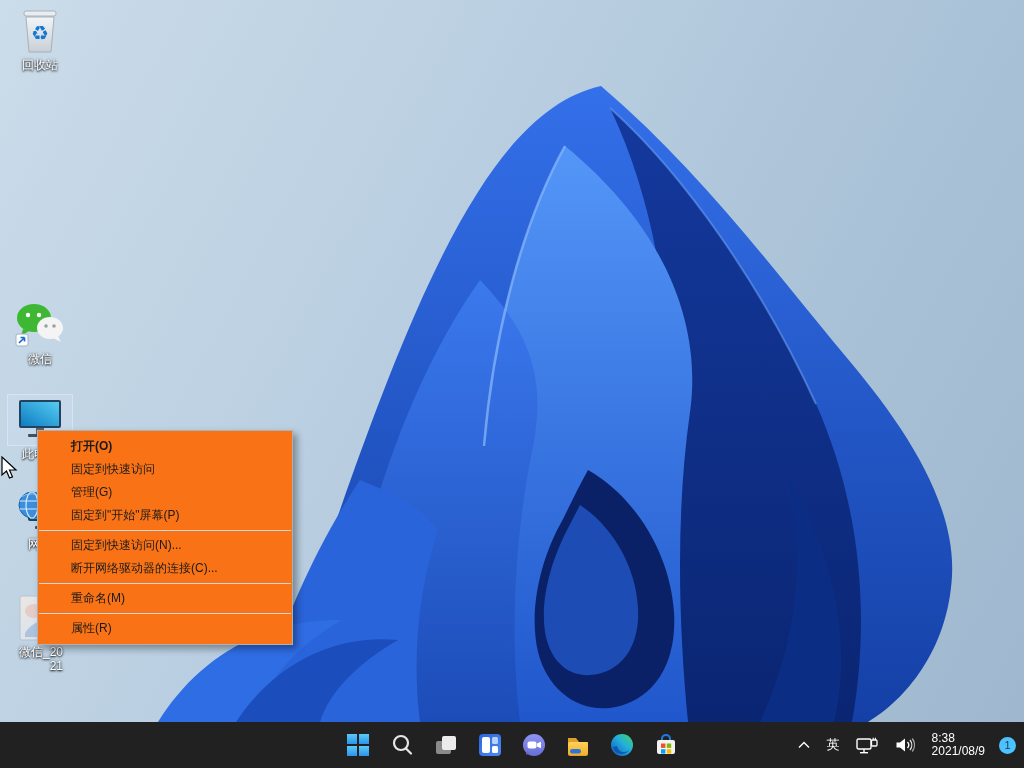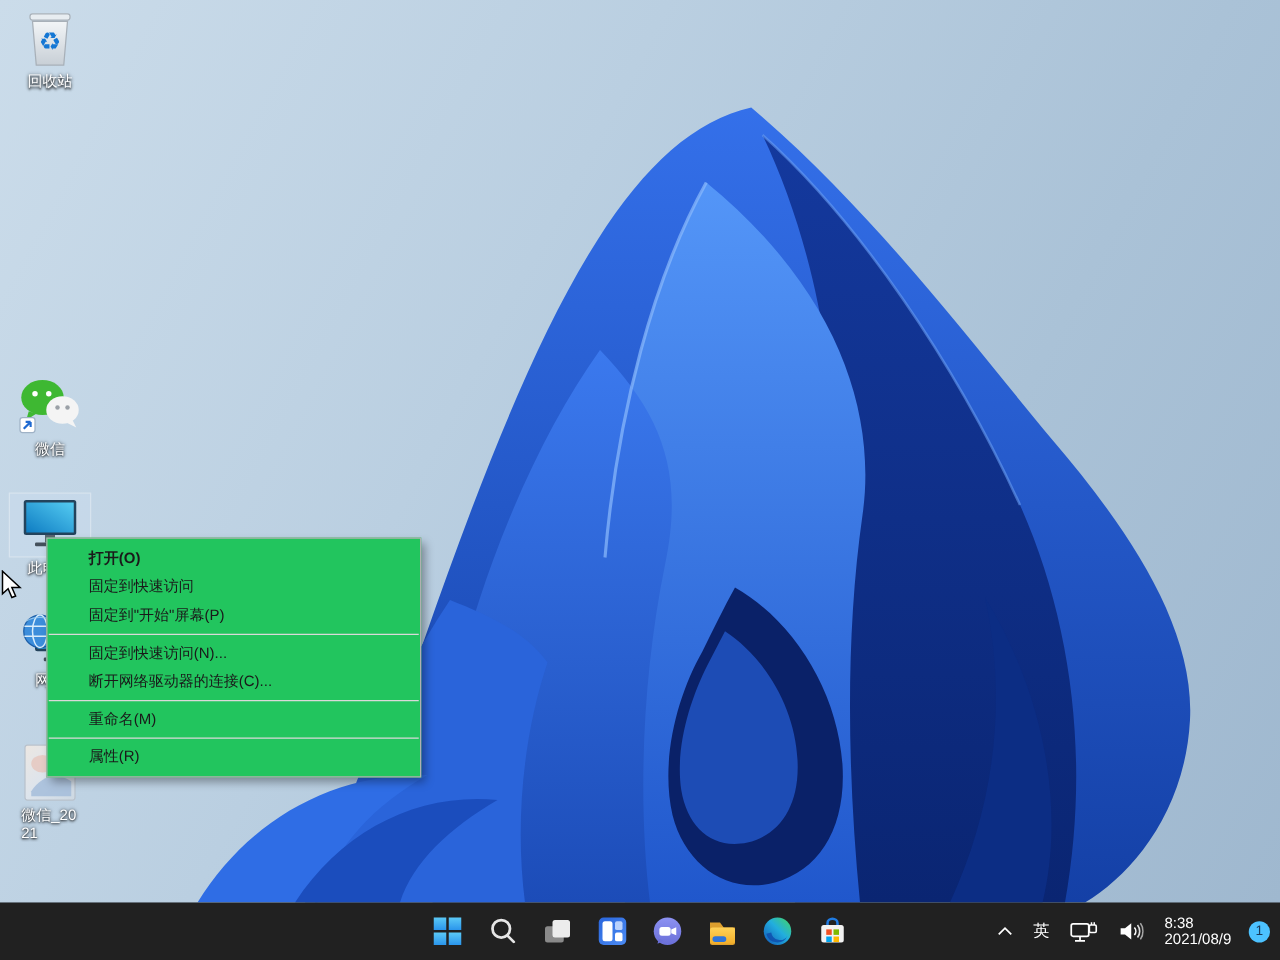--- a/index.html
+++ b/index.html
@@ -9,26 +9,26 @@
 
   
   .wallpaper { position:absolute; left:0; top:0; right:0; bottom:46px;
     background:linear-gradient(118deg,#cbdcea 0%,#bacfe1 38%,#aac2d7 70%,#9fb8cf 100%); }
   .wallpaper svg { position:absolute; left:0; top:0; width:100%; height:100%; }
 
   
   .dicon { position:absolute; left:2px; width:76px; display:flex; flex-direction:column; align-items:center; z-index:2; cursor:default; }
   .glyph-wrap { width:64px; height:50px; display:flex; align-items:center; justify-content:center; }
   .dicon.selected .glyph-wrap { background:rgba(202,219,238,0.5); outline:1px solid rgba(255,255,255,0.35); }
-  .dlabel { margin-top:2px; font-size:12px; line-height:14px; color:#fff; text-align:left;
+  .dlabel { margin-top:2px; font-size:12px; line-height:14px; color:#fff; text-align:right;
     text-shadow:0 1px 2px rgba(0,0,0,.9), 0 0 3px rgba(0,0,0,.65); max-width:76px; }
   .dlabel.wrap-tight { max-width:46px; word-break:break-all; }
 
   
-  .ctx { position:absolute; left:37px; top:430px; width:300px; background:#22c55e;
+  .ctx { position:absolute; left:37px; top:430px; width:256px; background:#f97316;
     border:1px solid #b0b0b0; box-shadow:4px 4px 7px rgba(0,0,0,.35); padding:4px 0; z-index:10; }
   .mi { height:23px; line-height:23px; padding-left:33px; font-size:12px; color:#1a1a1a; white-space:nowrap; }
   .mi.bold { font-weight:bold; }
   .msep { height:1px; background:#d9d9d9; margin:3px 1px; }
 
   
   .cursor { position:absolute; left:0; top:456px; z-index:30; }
 
   
   .taskbar { position:absolute; left:0; bottom:0; width:1024px; height:46px; background:#212121; z-index:40; }
@@ -167,20 +167,21 @@
         <path d="M6,38 C14,26 26,22 38,30 L38,42 L6,42 Z" fill="#9db8d8" opacity=".75"></path>
         <circle cx="30" cy="11" r="4" fill="#cfdce9"></circle>
       </svg>
     </div>
     <div class="dlabel wrap-tight">微信_2021</div>
   </div>
 
   <div class="ctx">
     <div class="mi bold">打开(O)</div>
     <div class="mi">固定到快速访问</div>
+    <div class="mi">管理(G)</div>
     <div class="mi">固定到"开始"屏幕(P)</div>
     <div class="msep"></div>
     <div class="mi">固定到快速访问(N)...</div>
     <div class="mi">断开网络驱动器的连接(C)...</div>
     <div class="msep"></div>
     <div class="mi">重命名(M)</div>
     <div class="msep"></div>
     <div class="mi">属性(R)</div>
   </div>
 

